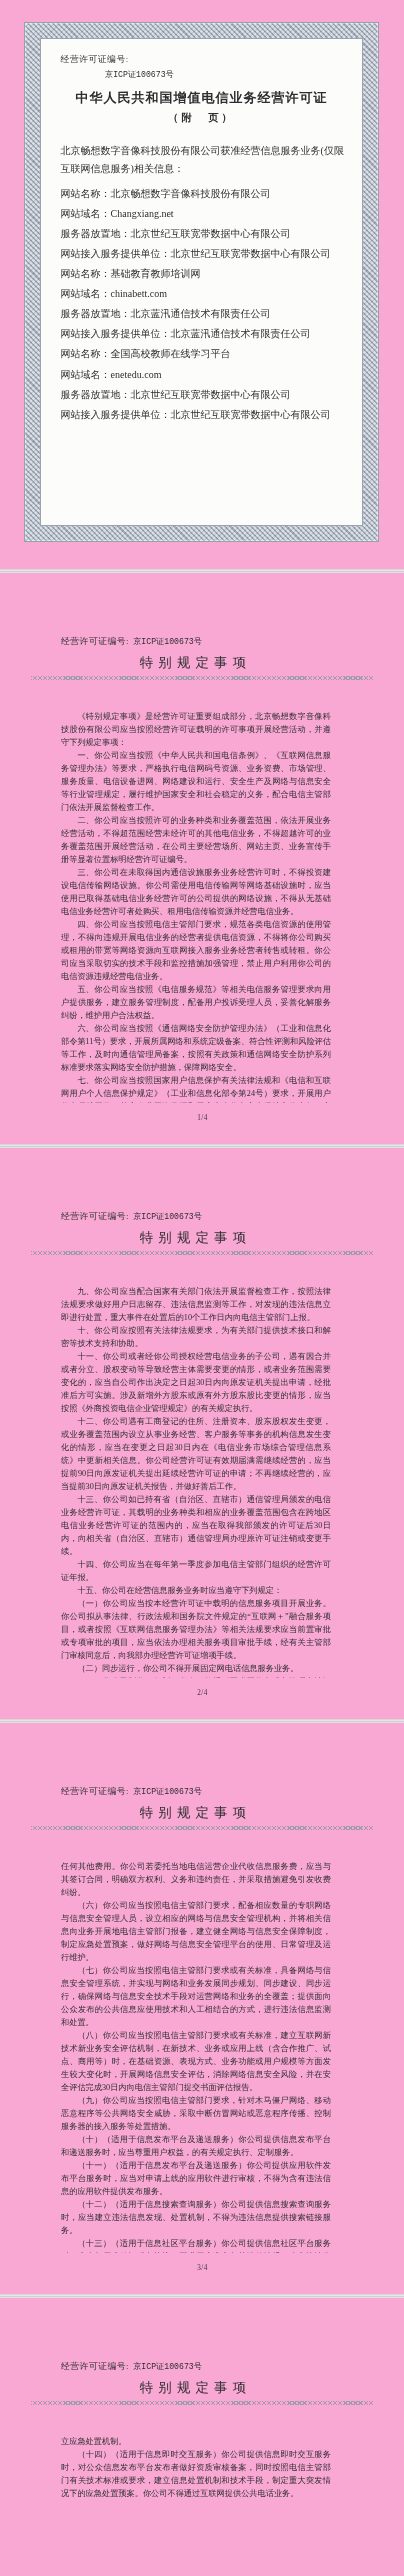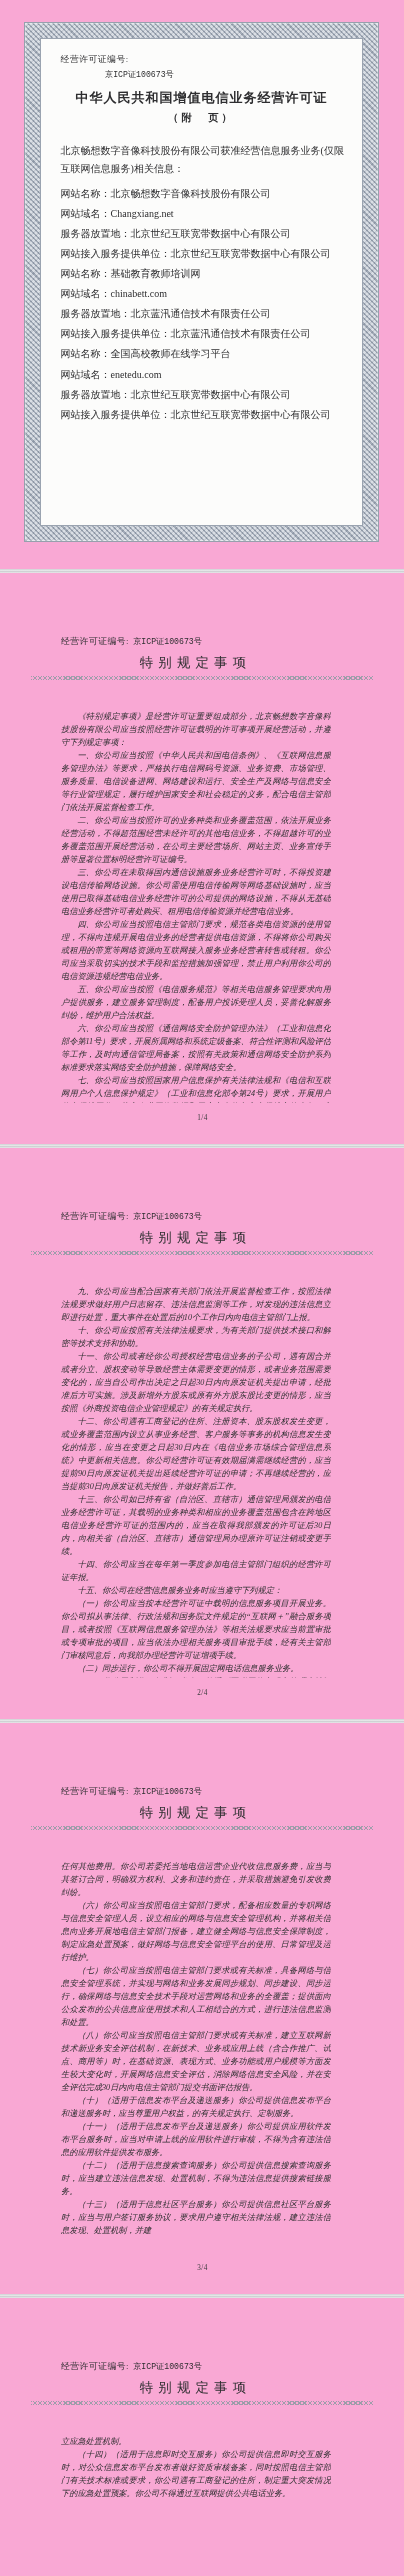--- a/index.html
+++ b/index.html
@@ -43,21 +43,21 @@
   .page--prov.last{height:575px;}
   .prov-header{position:absolute;top:63px;left:61px;right:75px;font-size:8.8px;letter-spacing:0.5px;}
   .prov-header .no{font-size:8.2px;font-family:"Liberation Mono","DejaVu Sans Mono",monospace;letter-spacing:0;margin-left:4.1px;}
   .prov-title{position:absolute;top:81px;left:61px;right:75px;text-align:center;font-size:13.4px;font-weight:normal;letter-spacing:5.2px;}
   .zigzag{
     position:absolute;top:103px;left:31px;right:31px;height:4.1px;
     background:
       repeating-linear-gradient(135deg, rgba(150,156,166,.9) 0 1px, transparent 1px 3.6px),
       repeating-linear-gradient(45deg, rgba(150,156,166,.9) 0 1px, transparent 1px 3.6px);
   }
-  .prov-body{position:absolute;top:137px;left:61px;right:74px;bottom:41px;font-size:8.2px;line-height:13px;text-align:justify;overflow:hidden;font-style:italic;}
+  .prov-body{position:absolute;top:137px;left:61px;right:74px;bottom:41px;font-size:8.2px;line-height:13px;text-align:justify;overflow:hidden;}
   .para{margin:0;text-indent:2em;}
   .para.no-indent{text-indent:0;}
   .page-no{position:absolute;bottom:22px;left:0;right:0;text-align:center;font-size:7.2px;color:#3a3a3c;letter-spacing:0.5px;}
 </style>
 </head>
 <body>
 
 <div class="stack">
 
   <div class="page page--cert">
@@ -133,35 +133,36 @@
 
   <div class="page page--prov">
     <div class="prov-header"><span>经营许可证编号:</span><span class="no">京ICP证100673号</span></div>
     <div class="prov-title">特别规定事项</div>
     <div class="zigzag"></div>
     <div class="prov-body">
       <p class="para no-indent">任何其他费用。你公司若委托当地电信运营企业代收信息服务费，应当与其签订合同，明确双方权利、义务和违约责任，并采取措施避免引发收费纠纷。</p>
       <p class="para">（六）你公司应当按照电信主管部门要求，配备相应数量的专职网络与信息安全管理人员，设立相应的网络与信息安全管理机构，并将相关信息向业务开展地电信主管部门报备，建立健全网络与信息安全保障制度，制定应急处置预案，做好网络与信息安全管理平台的使用、日常管理及运行维护。</p>
       <p class="para">（七）你公司应当按照电信主管部门要求或有关标准，具备网络与信息安全管理系统，并实现与网络和业务发展同步规划、同步建设、同步运行，确保网络与信息安全技术手段对运营网络和业务的全覆盖；提供面向公众发布的公共信息应使用技术和人工相结合的方式，进行违法信息监测和处置。</p>
       <p class="para">（八）你公司应当按照电信主管部门要求或有关标准，建立互联网新技术新业务安全评估机制，在新技术、业务或应用上线（含合作推广、试点、商用等）时，在基础资源、表现方式、业务功能或用户规模等方面发生较大变化时，开展网络信息安全评估，消除网络信息安全风险，并在安全评估完成30日内向电信主管部门提交书面评估报告。</p>
+      <p class="para">（九）你公司应当按照电信主管部门要求，针对木马僵尸网络、移动恶意程序等公共网络安全威胁，采取中断仿冒网站或恶意程序传播、控制服务器的接入服务等处置措施。</p>
       <p class="para">（十）（适用于信息发布平台及递送服务）你公司提供信息发布平台和递送服务时，应当尊重用户权益，的有关规定执行、定制服务。</p>
       <p class="para">（十一）（适用于信息发布平台及递送服务）你公司提供应用软件发布平台服务时，应当对申请上线的应用软件进行审核，不得为含有违法信息的应用软件提供发布服务。</p>
       <p class="para">（十二）（适用于信息搜索查询服务）你公司提供信息搜索查询服务时，应当建立违法信息发现、处置机制，不得为违法信息提供搜索链接服务。</p>
       <p class="para">（十三）（适用于信息社区平台服务）你公司提供信息社区平台服务时，应当与用户签订服务协议，要求用户遵守相关法律法规，建立违法信息发现、处置机制，并建</p>
     </div>
     <div class="page-no">3/4</div>
   </div>
 
   <div class="page-gap"></div>
 
   <div class="page page--prov last">
     <div class="prov-header"><span>经营许可证编号:</span><span class="no">京ICP证100673号</span></div>
     <div class="prov-title">特别规定事项</div>
     <div class="zigzag"></div>
     <div class="prov-body">
       <p class="para no-indent">立应急处置机制。</p>
-      <p class="para">（十四）（适用于信息即时交互服务）你公司提供信息即时交互服务时，对公众信息发布平台发布者做好资质审核备案，同时按照电信主管部门有关技术标准或要求，你公司遇有工商登记的住所，制定重大突发情况下的应急处置预案。你公司不得通过互联网提供公共电话业务。</p>
+      <p class="para">（十四）（适用于信息即时交互服务）你公司提供信息即时交互服务时，对公众信息发布平台发布者做好资质审核备案，同时按照电信主管部门有关技术标准或要求，建立信息处置机制和技术手段，制定重大突发情况下的应急处置预案。你公司不得通过互联网提供公共电话业务。</p>
     </div>
 
   </div>
 
 </div>
 
 
 </body></html>

